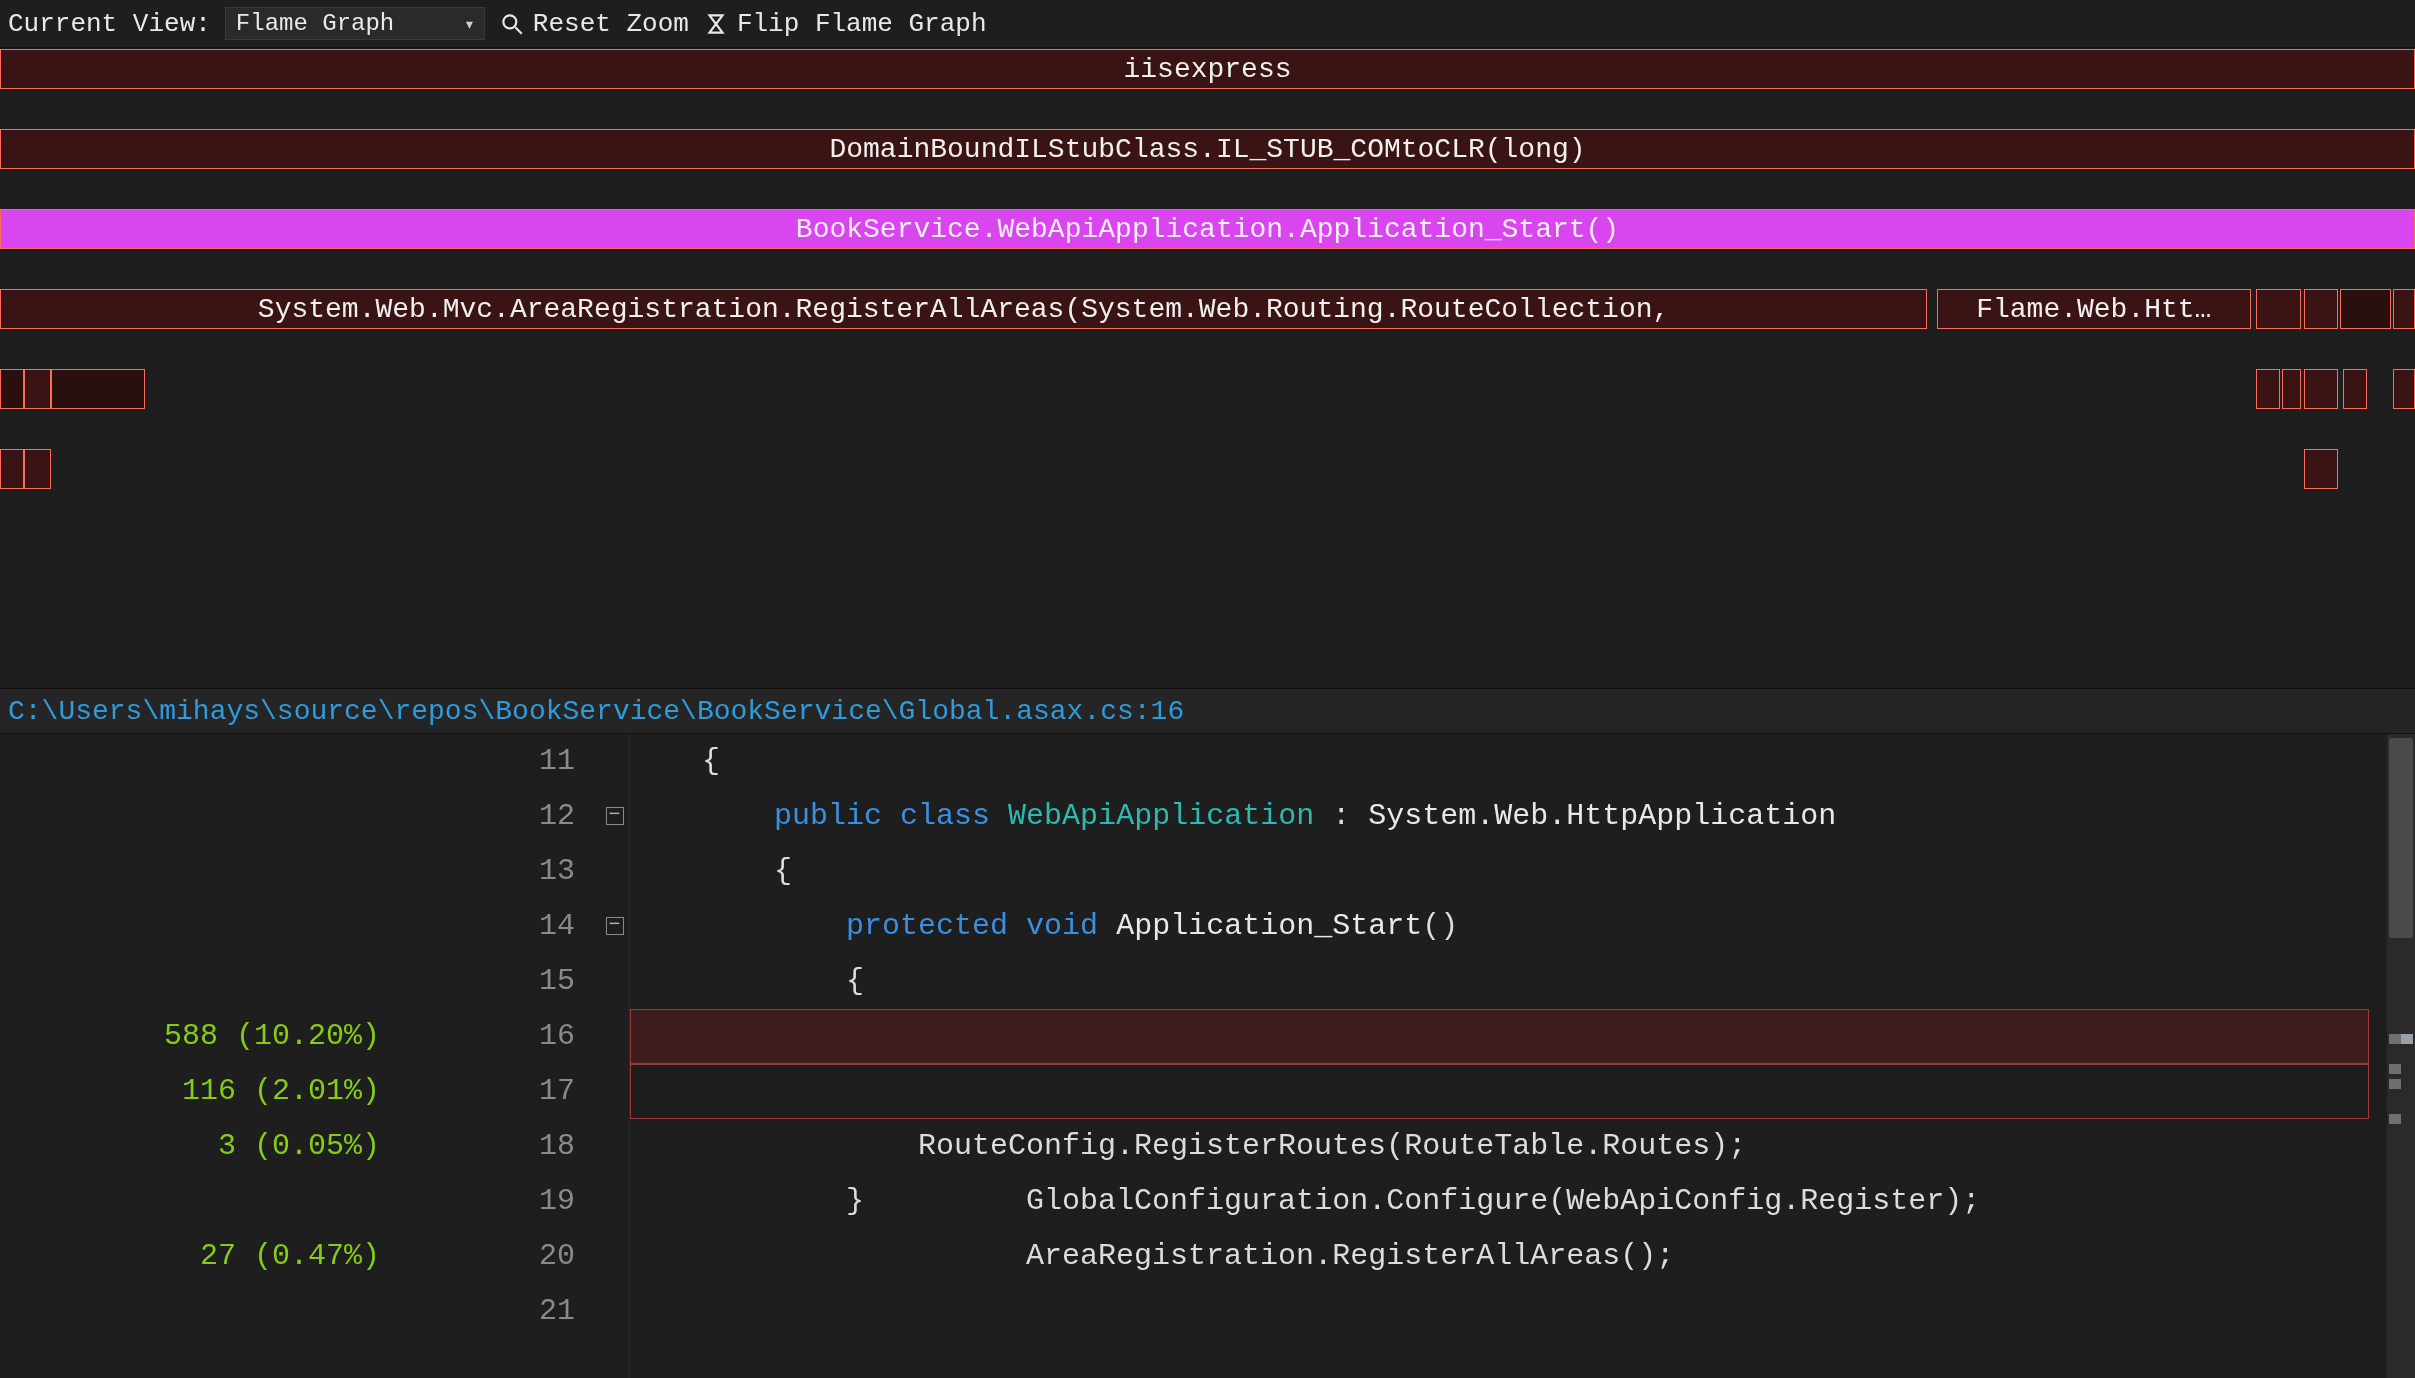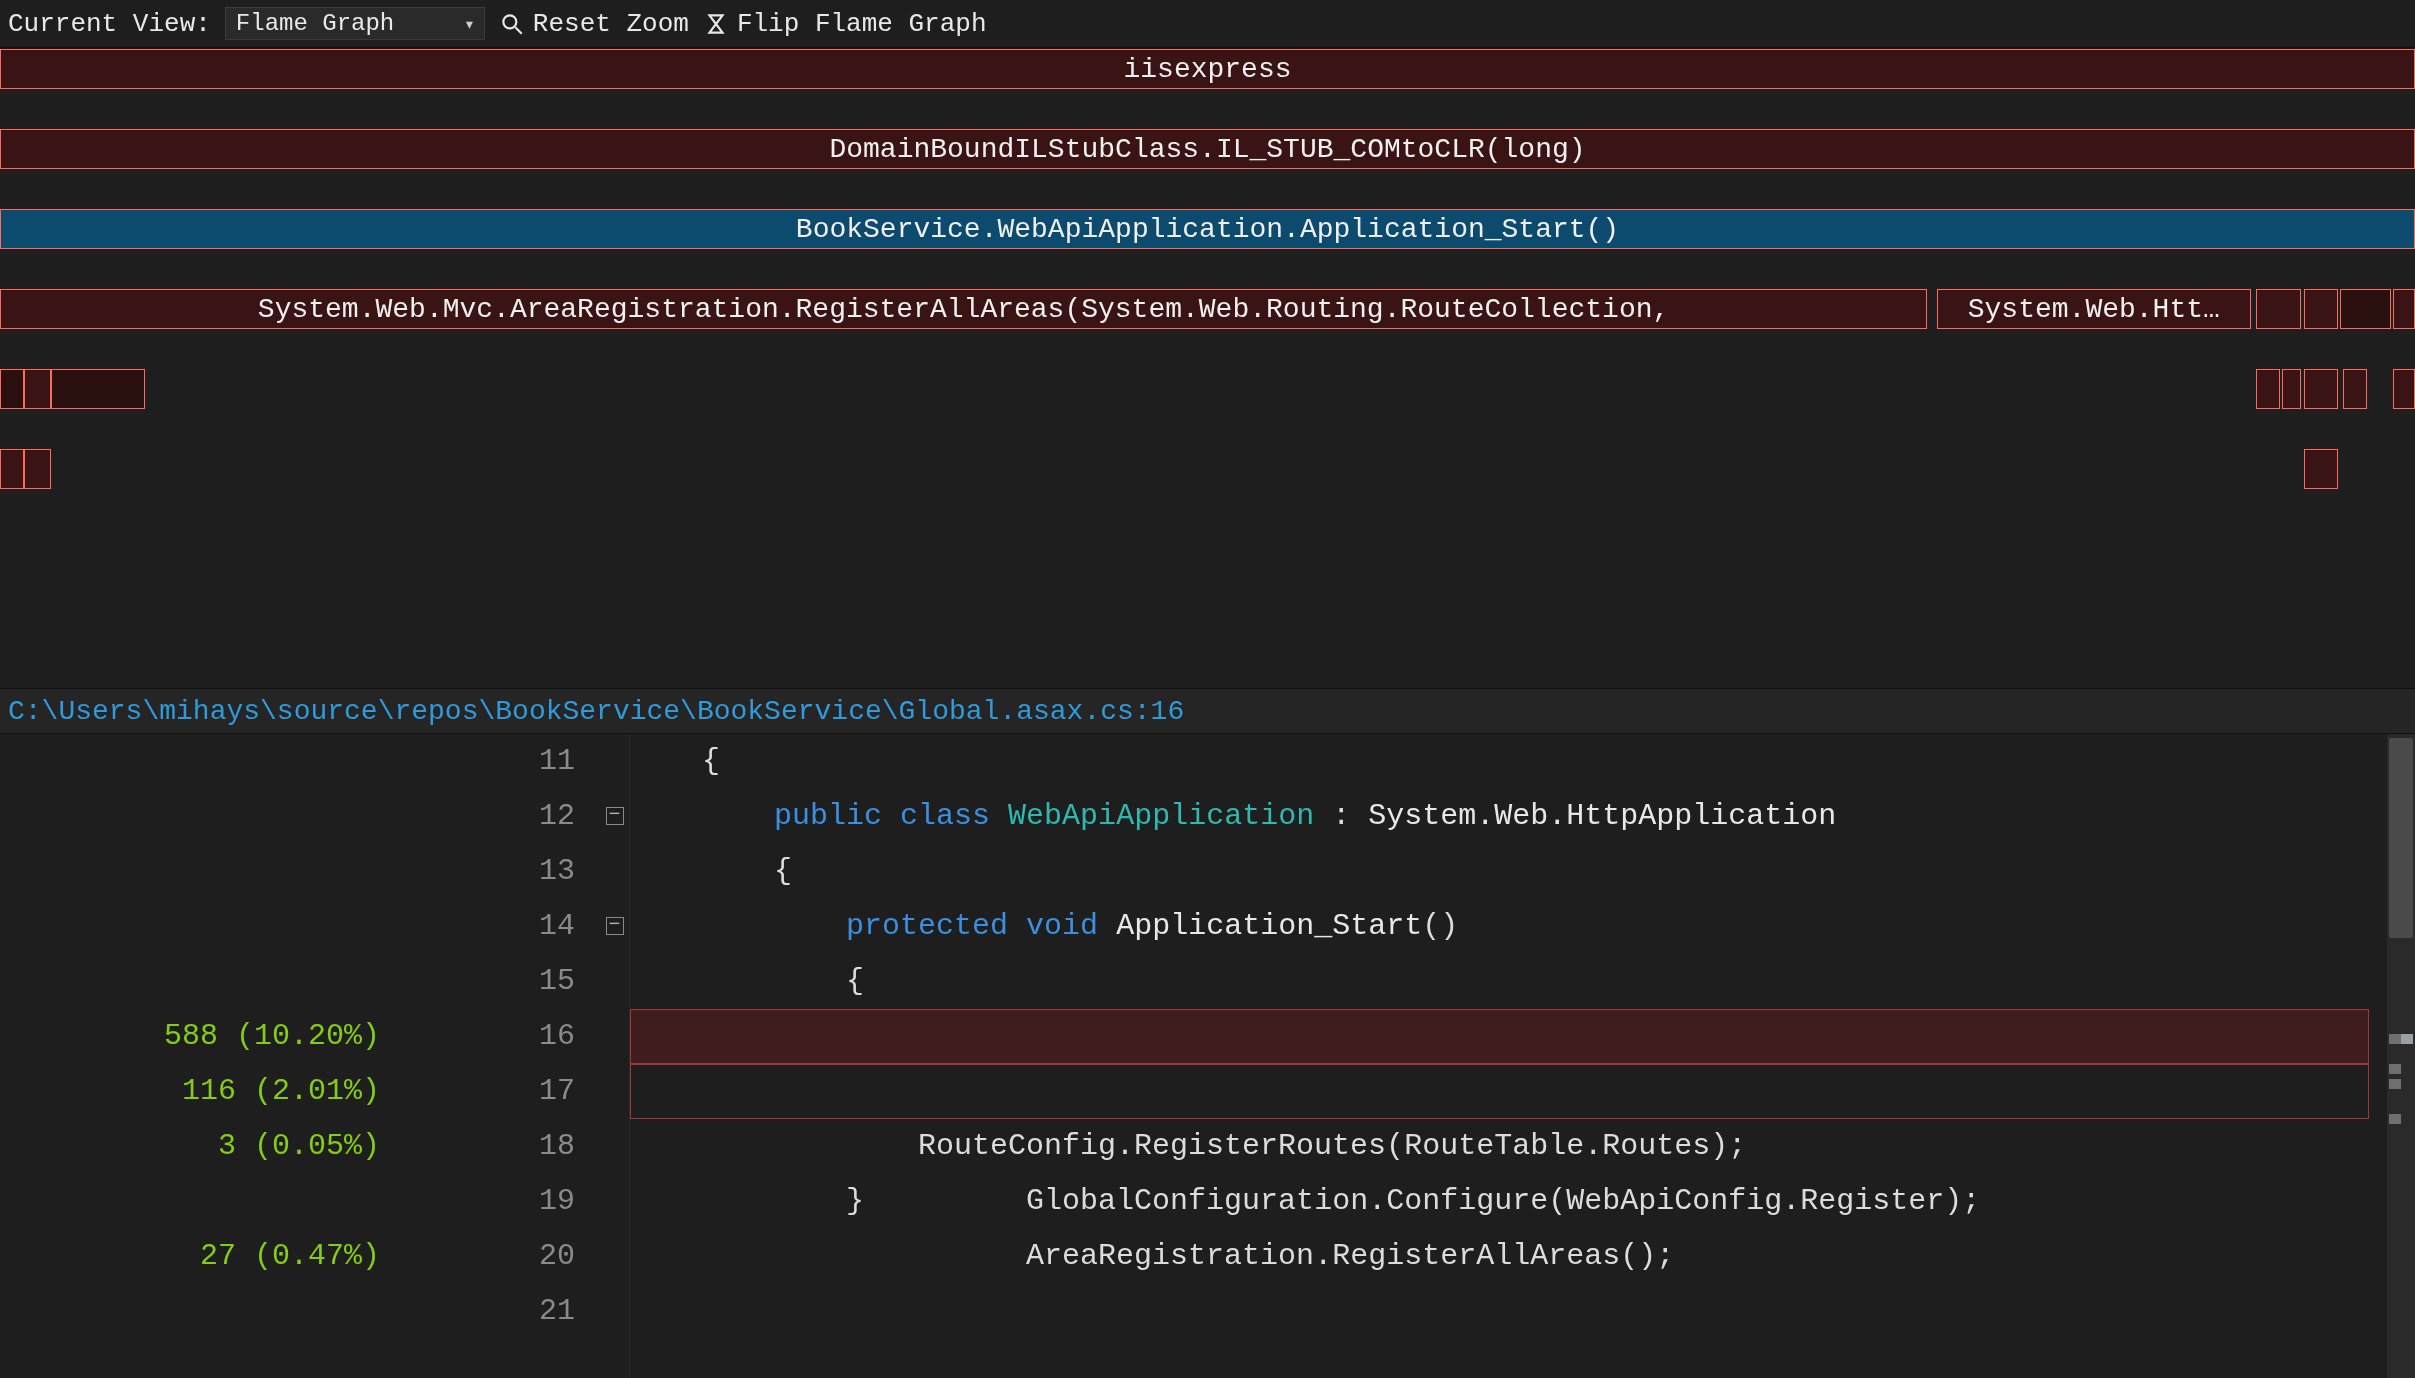--- a/index.html
+++ b/index.html
@@ -59,21 +59,21 @@
     display: flex; align-items: center; justify-content: center;
     border: 1px solid #ff6b5b;
     background: #3a1414;
     color: #f0f0f0;
     font-size: 28px;
     overflow: hidden; white-space: nowrap; text-overflow: ellipsis;
     padding: 17px 6px;
     cursor: pointer;
   }
   .flame-frame.dark { background: #2a0f0f; }
-  .flame-frame.sel  { background: #0c4a6e; }
+  .flame-frame.sel  { background: #d946ef; }
 
   
   .source-path {
     height: 46px;
     display: flex; align-items: center;
     padding: 0 8px;
     background: #252526;
     color: #2f9bdc;
     font-size: 28px;
     border-top: 1px solid #111;
@@ -209,21 +209,21 @@
       <div class="flame-frame " style="left: 0%; width: 100%;">iisexpress</div>
     </div>
     <div class="flame-row" style="top: 40px;">
       <div class="flame-frame " style="left: 0%; width: 100%;">DomainBoundILStubClass.IL_STUB_COMtoCLR(long)</div>
     </div>
     <div class="flame-row" style="top: 80px;">
       <div class="flame-frame sel" style="left: 0%; width: 100%;">BookService.WebApiApplication.Application_Start()</div>
     </div>
     <div class="flame-row" style="top: 120px;">
       <div class="flame-frame " style="left: 0%; width: 79.8%;">System.Web.Mvc.AreaRegistration.RegisterAllAreas(System.Web.Routing.RouteCollection,</div>
-      <div class="flame-frame " style="left: 80.2%; width: 13%;">System.Web.Htt…</div>
+      <div class="flame-frame " style="left: 80.2%; width: 13%;">Flame.Web.Htt…</div>
       <div class="flame-frame " style="left: 93.4%; width: 1.9%; padding: 0px;"></div>
       <div class="flame-frame " style="left: 95.4%; width: 1.4%; padding: 0px;"></div>
       <div class="flame-frame dark" style="left: 96.9%; width: 2.1%; padding: 0px;"></div>
       <div class="flame-frame " style="left: 99.1%; width: 0.9%; padding: 0px;"></div>
     </div>
     <div class="flame-row" style="top: 160px;">
       <div class="flame-frame dark" style="left: 0%; width: 1%; padding: 0px;"></div>
       <div class="flame-frame " style="left: 1%; width: 1.1%; padding: 0px;"></div>
       <div class="flame-frame dark" style="left: 2.1%; width: 3.9%; padding: 0px;"></div>
       <div class="flame-frame " style="left: 93.4%; width: 1%; padding: 0px;"></div>

